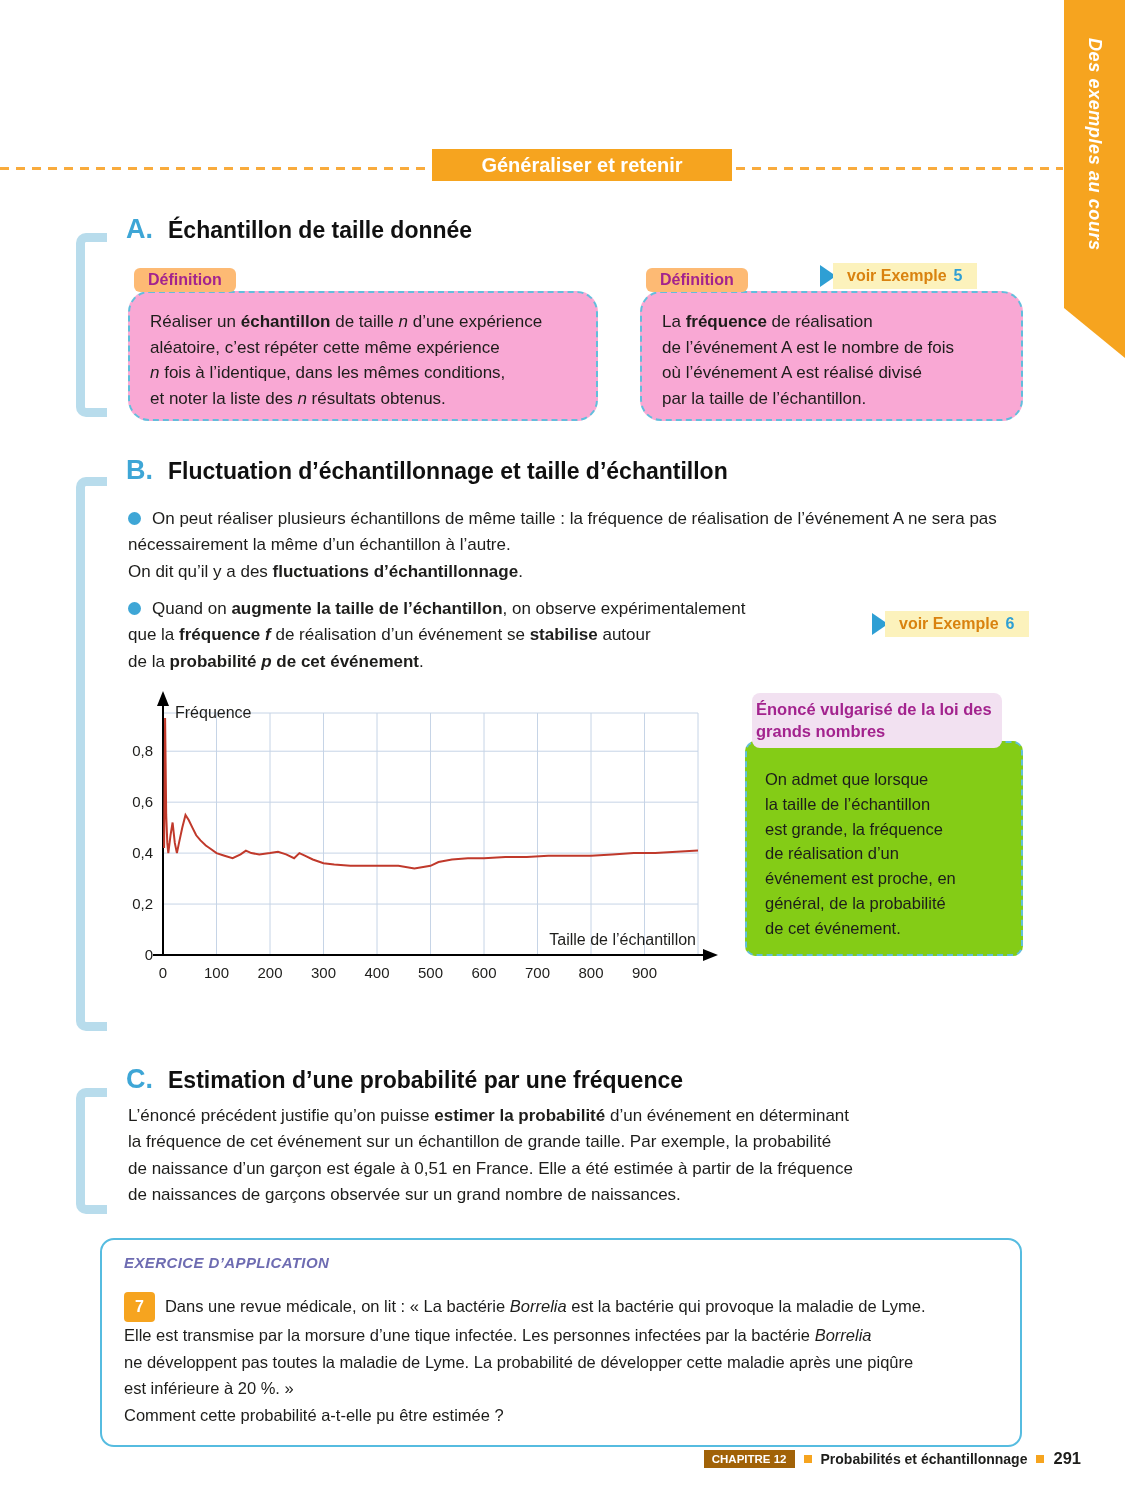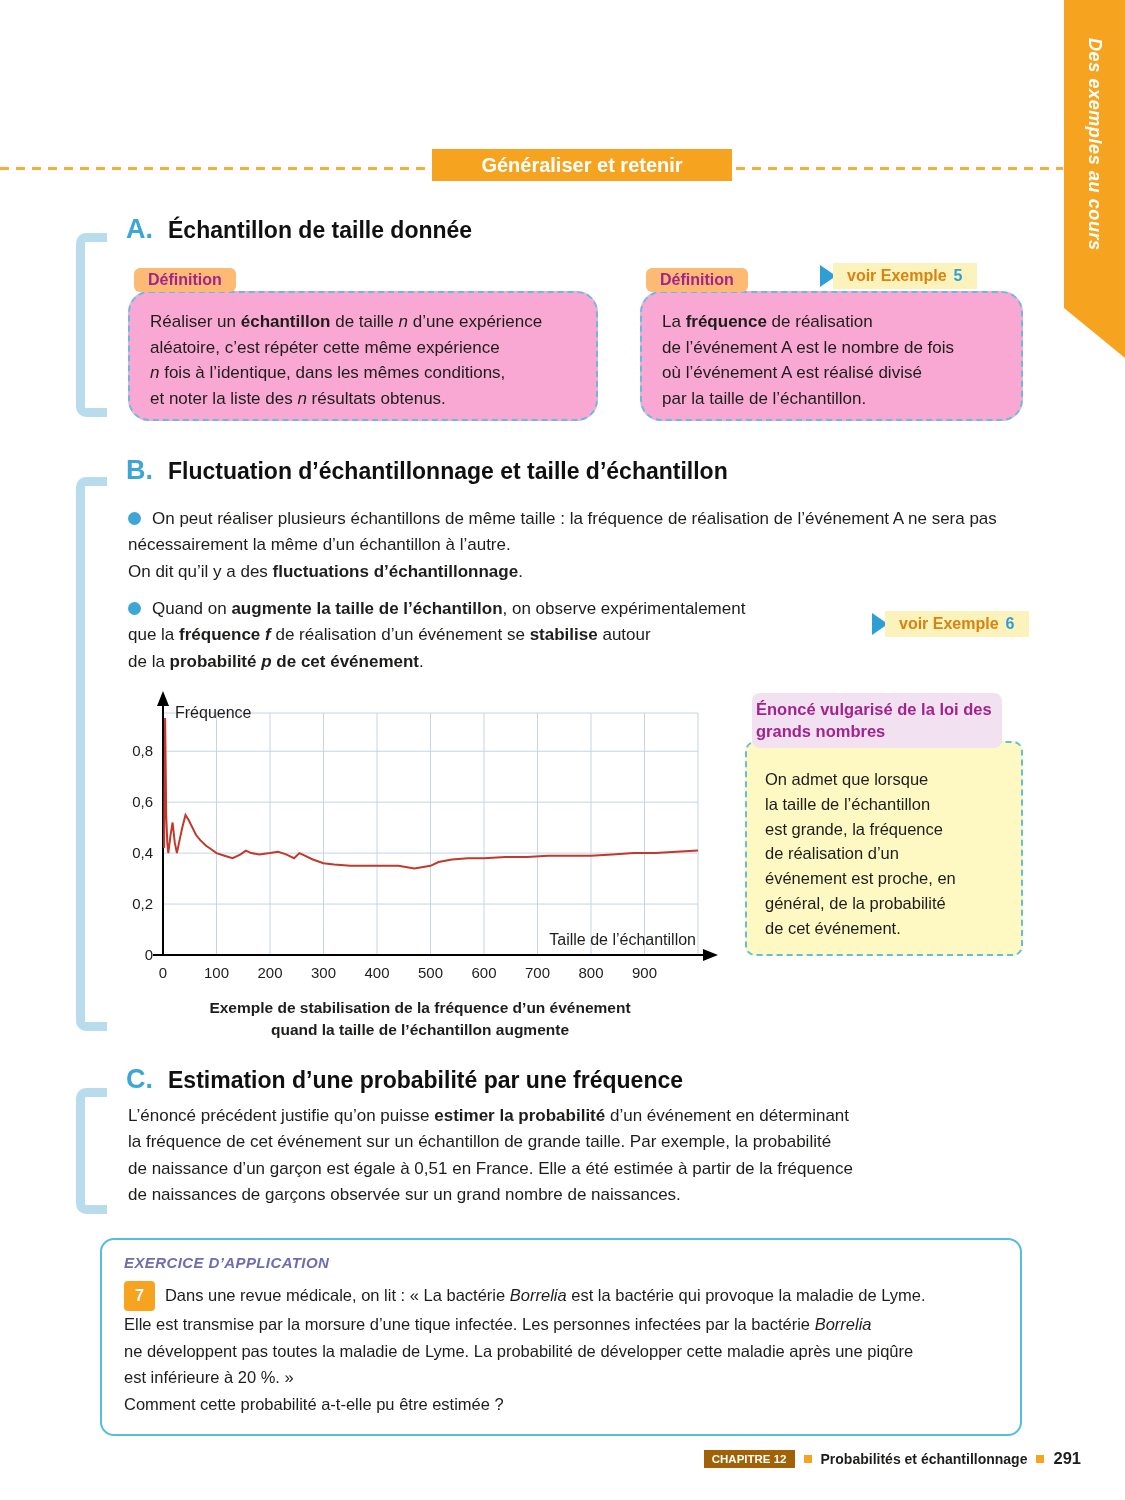--- a/index.html
+++ b/index.html
@@ -49,31 +49,31 @@
   
   .chart-wrap{position:absolute;left:95px;top:683px;width:650px;}
   svg text{font-family:"Liberation Sans",sans-serif;fill:#1d1d1b;font-size:15px;}
   .axis-title{font-size:16px;}
   .chart-caption{width:650px;text-align:center;font-weight:bold;font-size:15.5px;line-height:1.45;margin-top:2px;}
 
   
   .law-head{position:absolute;left:752px;top:693px;width:250px;background:#f2e1f1;color:#a3238e;
             font-weight:bold;font-size:16.5px;padding:5px 4px;border-radius:8px;z-index:3;
             line-height:1.35;box-sizing:border-box;}
-  .law-body{position:absolute;left:745px;top:741px;width:278px;min-height:202px;background:#fef9c3;
+  .law-body{position:absolute;left:745px;top:741px;width:278px;min-height:202px;background:#84cc16;
             border:2px dashed #62bedc;border-radius:10px;padding:24px 18px 14px;box-sizing:border-box;
             font-size:16.5px;line-height:1.5;}
 
   
   .exercise{position:absolute;left:100px;top:1238px;width:922px;min-height:194px;border:2px solid #56bce0;
             border-radius:14px;padding:14px 22px 16px;box-sizing:border-box;}
   .ex-head{color:#6e6cb2;font-weight:bold;font-style:italic;font-size:15px;letter-spacing:.4px;}
   .ex-num-badge{display:inline-block;background:#f6a41f;color:#fff;font-weight:bold;font-size:16px;
             padding:2px 11px;border-radius:4px;margin-right:10px;}
-  .ex-text{font-size:16.5px;line-height:1.62;margin-top:10px;}
+  .ex-text{font-size:16.5px;line-height:1.62;margin-top:21px;}
 
   
   .footer{position:absolute;top:1449px;right:44px;display:flex;align-items:center;gap:9px;}
   .chap-badge{background:#a16207;color:#fff;font-weight:bold;font-size:11.5px;padding:3px 8px;}
   .sq{width:8px;height:8px;background:#f6a41f;}
   .foot-title{font-weight:bold;font-size:14px;}
   .foot-page{font-weight:bold;font-size:16.5px;}
 </style>
 </head>
 <body>
@@ -170,24 +170,20 @@
           <text x="58" y="277" text-anchor="end">0</text>
           <text x="58" y="226.05263157894737" text-anchor="end">0,2</text>
           <text x="58" y="175.10526315789474" text-anchor="end">0,4</text>
           <text x="58" y="124.15789473684211" text-anchor="end">0,6</text>
           <text x="58" y="73.21052631578945" text-anchor="end">0,8</text>
         </g>
       <polyline id="chart-series" fill="none" stroke-width="2" points="69.1,165.0 70.1,35.1 71.2,131.9 72.3,159.9 73.3,170.1 75.5,152.3 77.6,139.5 79.8,159.9 81.9,170.1 84.0,159.9 87.3,144.6 90.5,131.9 93.7,137.0 97.4,144.6 101.2,152.3 105.5,157.4 110.8,162.5 116.2,166.3 121.5,170.1 129.5,172.7 137.6,175.2 145.6,171.4 150.9,167.6 156.3,170.1 164.3,171.4 175.0,170.1 183.0,168.8 191.1,171.4 199.1,175.2 204.4,170.1 209.8,172.7 217.8,176.5 228.5,180.3 239.2,181.6 255.3,182.8 271.3,182.8 287.4,182.8 303.4,182.8 319.4,185.4 335.5,182.8 343.5,179.0 356.9,176.5 372.9,175.2 389.0,175.2 410.4,173.9 431.8,173.9 453.2,172.7 474.6,172.7 496.0,172.7 517.4,171.4 538.8,170.1 560.2,170.1 581.6,168.8 603.0,167.6" stroke="#c0392b"></polyline>
       <text id="chart-ylabel" class="axis-title" x="80" y="35">Fréquence</text>
       <text id="chart-xlabel" class="axis-title" x="601" y="262" text-anchor="end">Taille de l’échantillon</text>
     </svg>
-    <div class="chart-caption">
-      <div>Exemple de stabilisation de la fréquence d’un événement</div>
-      <div>quand la taille de l’échantillon augmente</div>
-    </div>
   </div>
 
   <div class="law-head">Énoncé vulgarisé de la loi des grands nombres</div>
   <div class="law-body">
     <span><span>On admet que lorsque</span><br><span>la taille de l’échantillon</span><br><span>est grande, la fréquence</span><br><span>de réalisation d’un</span><br><span>événement est proche, en</span><br><span>général, de la probabilité</span><br><span>de cet événement.</span></span>
   </div>
 
   <div class="bracket" style="top:1088px;height:108px;"></div>
   <div class="section-head" style="left:126px;top:1064px;">
     <span class="sec-letter">C.</span>

